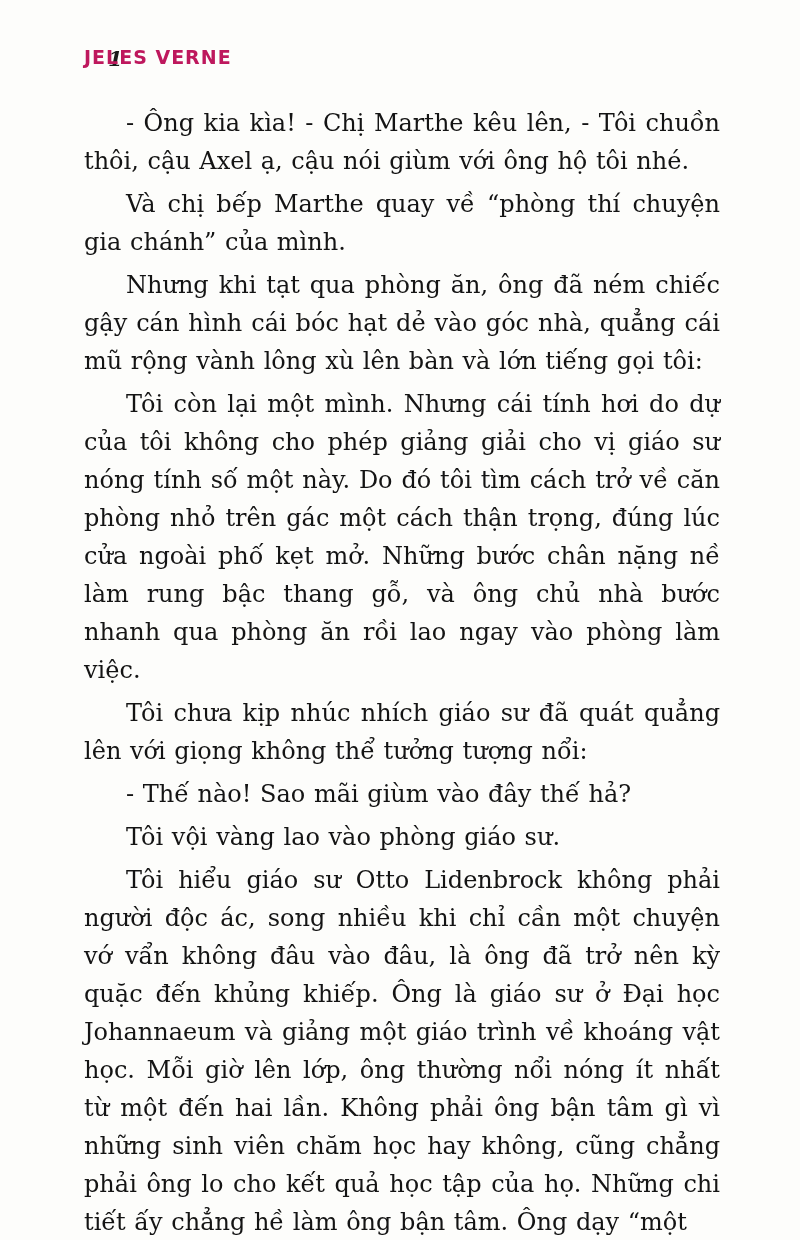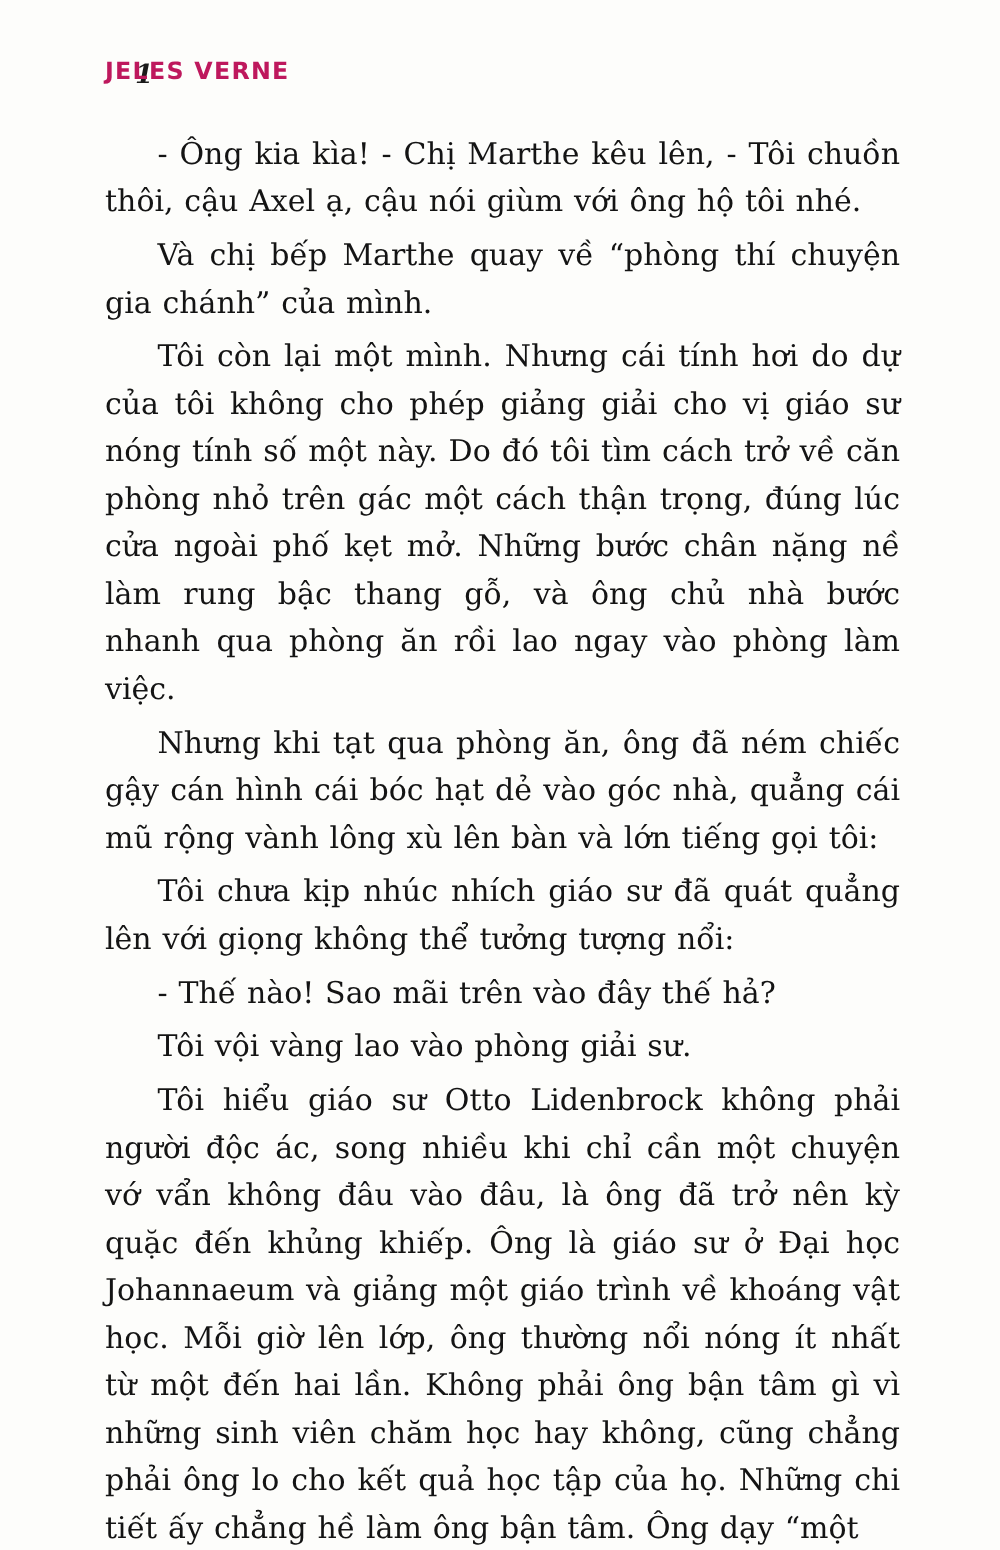--- a/index.html
+++ b/index.html
@@ -59,20 +59,20 @@
 <body>
 
 <div class="page">
   <div class="page-header">
     <span class="page-number">1</span>
     <span class="running-title">JELES VERNE</span>
   </div>
   <div class="page-body">
     <p>- Ông kia kìa! - Chị Marthe kêu lên, - Tôi chuồn thôi, cậu Axel ạ, cậu nói giùm với ông hộ tôi nhé.</p>
     <p>Và chị bếp Marthe quay về “phòng thí chuyện gia chánh” của mình.</p>
+    <p>Nhưng khi tạt qua phòng ăn, ông đã ném chiếc gậy cán hình cái bóc hạt dẻ vào góc nhà, quẳng cái mũ rộng vành lông xù lên bàn và lớn tiếng gọi tôi:</p>
     <p>Tôi còn lại một mình. Nhưng cái tính hơi do dự của tôi không cho phép giảng giải cho vị giáo sư nóng tính số một này. Do đó tôi tìm cách trở về căn phòng nhỏ trên gác một cách thận trọng, đúng lúc cửa ngoài phố kẹt mở. Những bước chân nặng nề làm rung bậc thang gỗ, và ông chủ nhà bước nhanh qua phòng ăn rồi lao ngay vào phòng làm việc.</p>
-    <p>Nhưng khi tạt qua phòng ăn, ông đã ném chiếc gậy cán hình cái bóc hạt dẻ vào góc nhà, quẳng cái mũ rộng vành lông xù lên bàn và lớn tiếng gọi tôi:</p>
     <p>Tôi chưa kịp nhúc nhích giáo sư đã quát quẳng lên với giọng không thể tưởng tượng nổi:</p>
-    <p>- Thế nào! Sao mãi trên vào đây thế hả?</p>
-    <p>Tôi vội vàng lao vào phòng giải sư.</p>
+    <p>- Thế nào! Sao mãi giùm vào đây thế hả?</p>
+    <p>Tôi vội vàng lao vào phòng giáo sư.</p>
     <p>Tôi hiểu giáo sư Otto Lidenbrock không phải người độc ác, song nhiều khi chỉ cần một chuyện vớ vẩn không đâu vào đâu, là ông đã trở nên kỳ quặc đến khủng khiếp. Ông là giáo sư ở Đại học Johannaeum và giảng một giáo trình về khoáng vật học. Mỗi giờ lên lớp, ông thường nổi nóng ít nhất từ một đến hai lần. Không phải ông bận tâm gì vì những sinh viên chăm học hay không, cũng chẳng phải ông lo cho kết quả học tập của họ. Những chi tiết ấy chẳng hề làm ông bận tâm. Ông dạy “một</p>
   </div>
 </div>
 
 </body></html>

